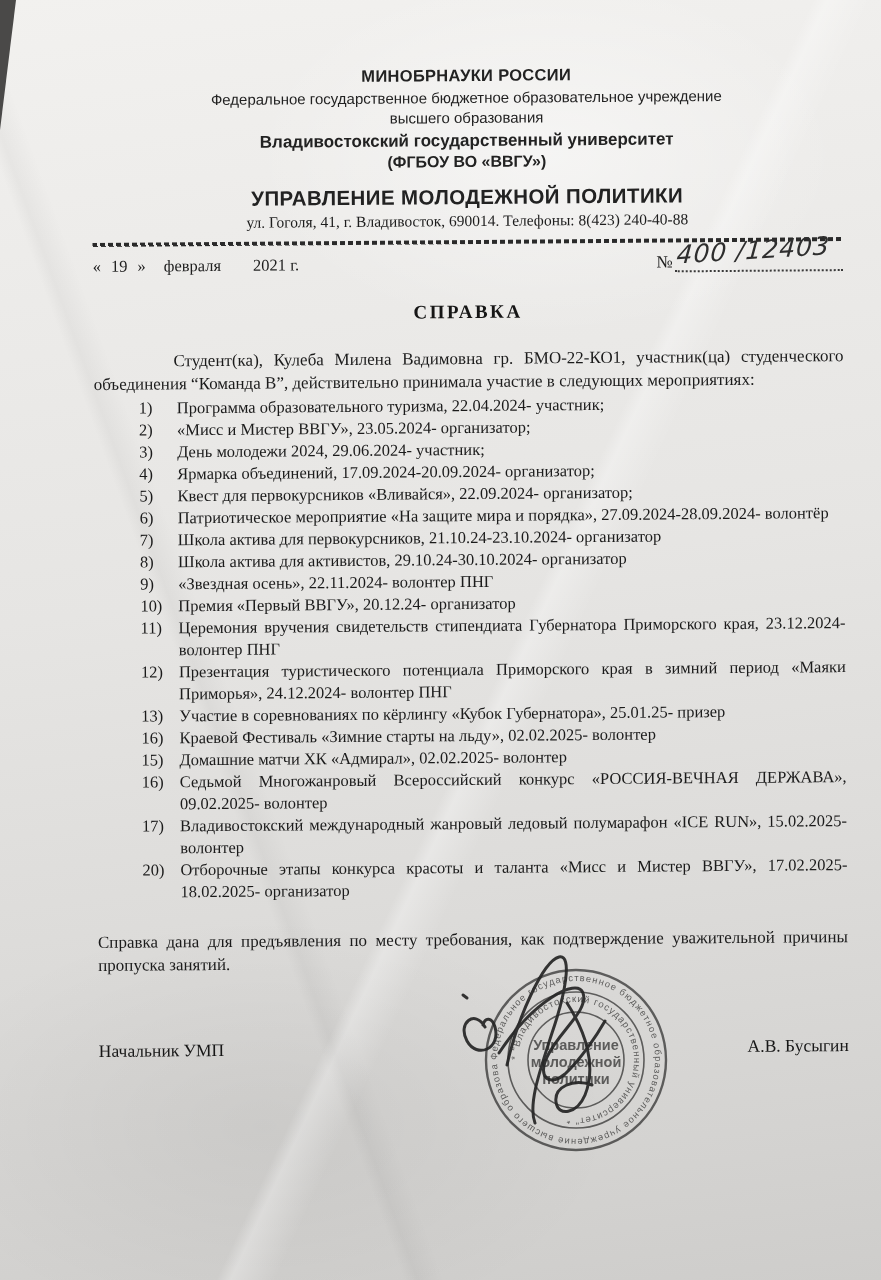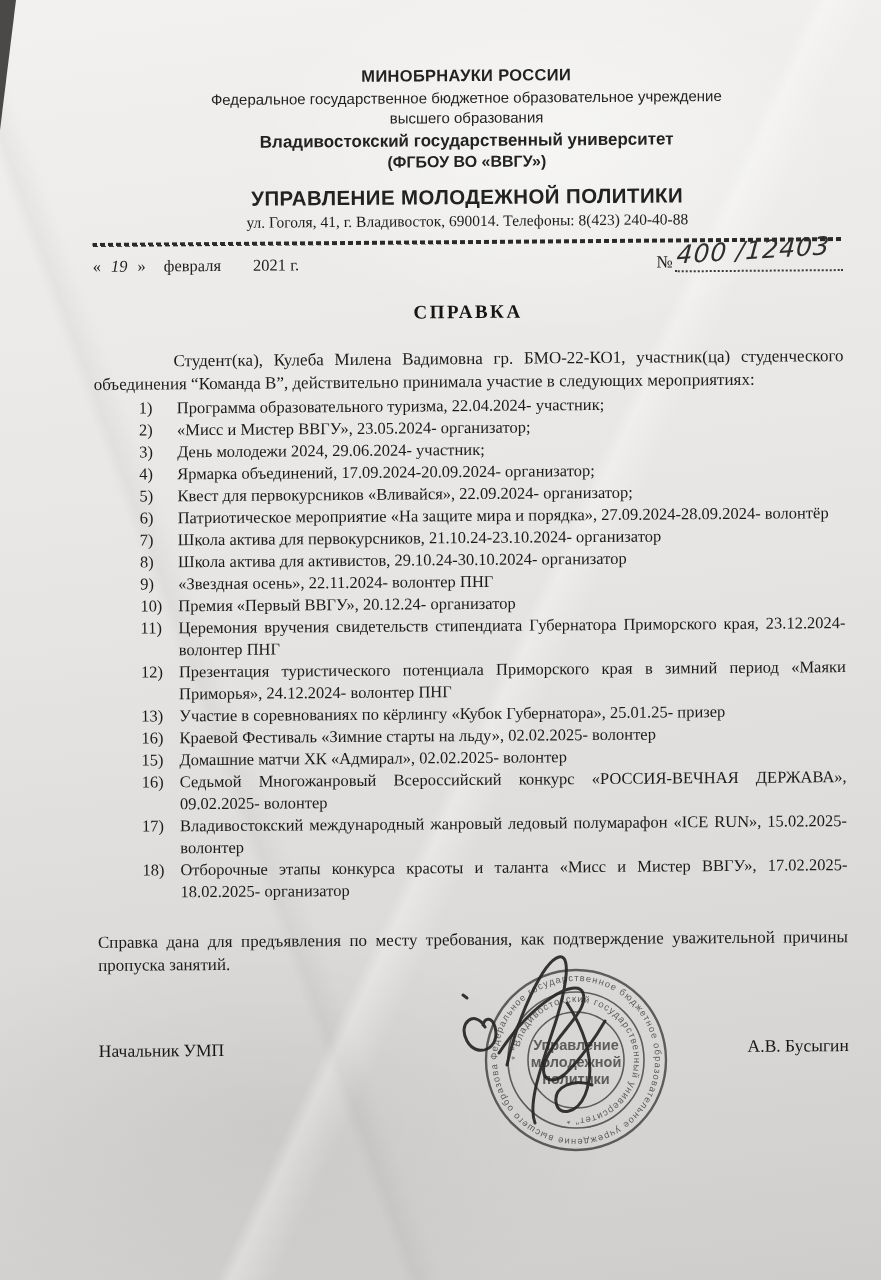--- a/index.html
+++ b/index.html
@@ -30,21 +30,21 @@
   .h-abbr{font-size:16px;font-weight:bold;margin-top:2px;}
   .h-dept{font-size:20.5px;font-weight:bold;margin-top:14px;letter-spacing:.4px;}
   .h-addr{font-family:"Liberation Serif","DejaVu Serif",serif;font-size:15.5px;margin-top:3px;color:#1d1d1d;}
   .dashrule{
     height:4px;margin-top:10px;
     background:repeating-linear-gradient(90deg,#2a2a2a 0 5px,rgba(0,0,0,0) 5px 8px);
   }
   
   .daterow{display:flex;justify-content:space-between;align-items:flex-end;margin-top:8px;font-size:16.5px;}
   .daterow .dl span{display:inline-block;}
-  .dl .q{margin:0 10px;font-style:italic;}
+  .dl .q{margin:0 10px;}
   .dl .mn{margin:0 32px 0 18px;}
   .numwrap{display:flex;align-items:flex-end;font-size:17px;}
   .numline{
     position:relative;display:inline-block;width:168px;height:20px;margin-left:2px;
     border-bottom:2px dotted #3a3a3a;
   }
   .numhand{
     position:absolute;left:2px;top:-14px;white-space:nowrap;
     font-family:"DejaVu Sans",sans-serif;font-style:italic;
     font-size:25px;color:#2e2e2e;transform:rotate(-3deg) skewX(-8deg);letter-spacing:1px;
@@ -164,21 +164,21 @@
       </li>
       <li>
         <span class="num">16)</span>
         <span class="txt">Седьмой Многожанровый Всероссийский конкурс «РОССИЯ-ВЕЧНАЯ ДЕРЖАВА», 09.02.2025- волонтер</span>
       </li>
       <li>
         <span class="num">17)</span>
         <span class="txt">Владивостокский международный жанровый ледовый полумарафон «ICE RUN», 15.02.2025- волонтер</span>
       </li>
       <li>
-        <span class="num">18)</span>
+        <span class="num">20)</span>
         <span class="txt">Отборочные этапы конкурса красоты и таланта «Мисс и Мистер ВВГУ», 17.02.2025-18.02.2025- организатор</span>
       </li>
     </ol>
 
   <div class="closing">Справка дана для предъявления по месту требования, как подтверждение уважительной причины пропуска занятий.</div>
 
   <div class="sigrow">
     <span>Начальник УМП</span>
     <span>А.В. Бусыгин</span>
   </div>

